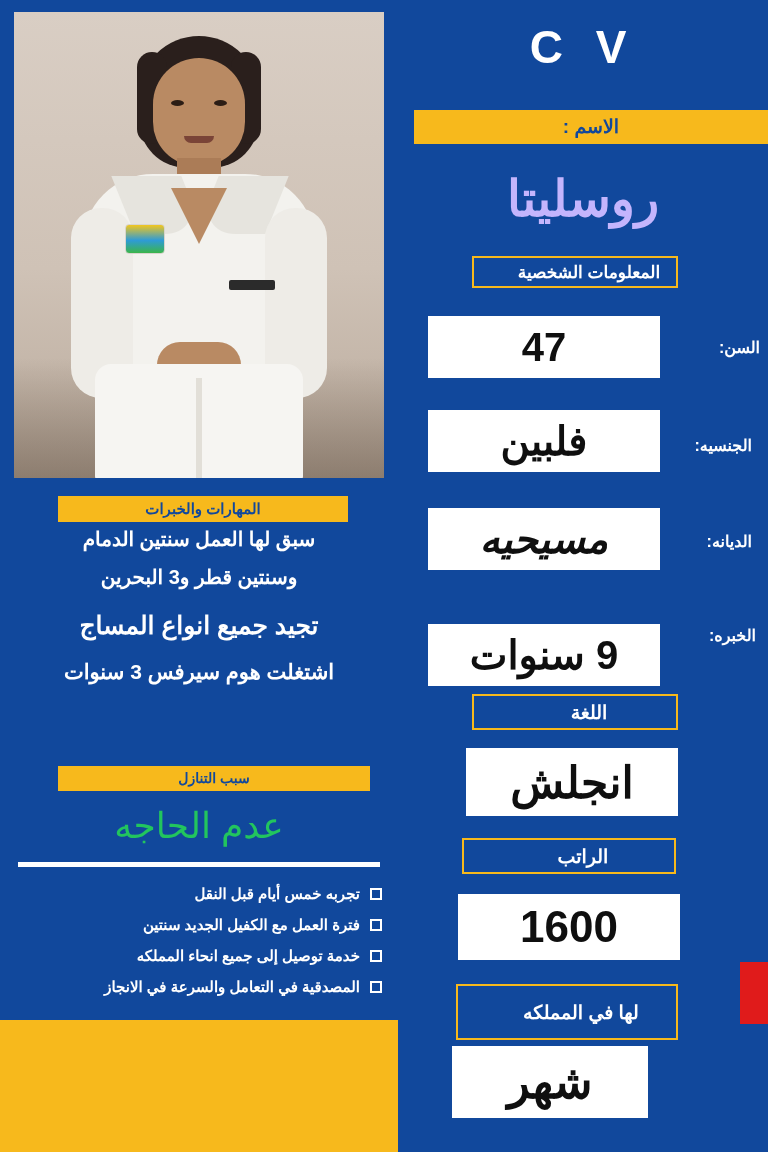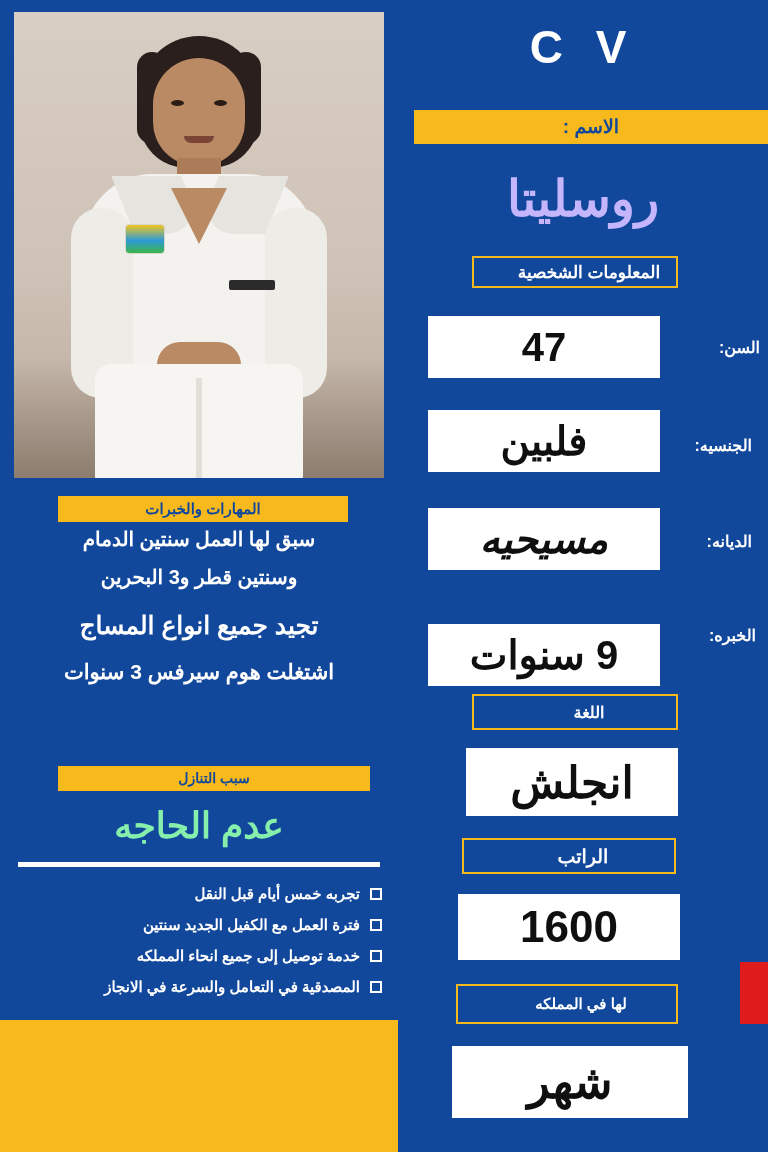--- a/index.html
+++ b/index.html
@@ -158,22 +158,22 @@
   .skills-text .l4 {
     font-size:21px; line-height:44px; font-weight:600;
   }
   .reason-bar {
     position:absolute; left:58px; top:766px;
     width:312px; height:25px; line-height:25px;
     font-size:14px;
   }
   .reason-value {
     position:absolute; left:8px; top:800px; width:382px;
-    text-align:center; color:#86efac;
-    font-size:36px; font-weight:bold; line-height:52px;
+    text-align:center; color:#22c55e;
+    font-size:36px; font-weight:normal; line-height:52px;
   }
   .rule {
     position:absolute; left:18px; top:862px;
     width:362px; height:5px; background:#ffffff;
   }
   
   .bullets {
     position:absolute; left:16px; top:878px; width:366px;
     list-style:none;
   }
@@ -227,36 +227,36 @@
   .personal-chip {
     position:absolute; left:472px; top:256px;
     width:206px; height:32px; font-size:17px;
   }
 
   
   .inf-label { position:absolute; width:88px; text-align:right; }
   .inf-box   { position:absolute; left:428px; width:232px; height:62px; font-size:40px; }
 
   .lang-chip {
-    position:absolute; left:472px; top:694px; width:206px; height:36px; font-size:16px;
+    position:absolute; left:472px; top:694px; width:206px; height:36px; font-size:19px;
   }
   .lang-box {
     position:absolute; left:466px; top:748px; width:212px; height:68px; font-size:44px;
   }
   .salary-chip {
     position:absolute; left:462px; top:838px; width:214px; height:36px; font-size:19px;
   }
   .salary-box {
     position:absolute; left:458px; top:894px; width:222px; height:66px; font-size:44px;
   }
   .inkingdom-chip {
-    position:absolute; left:456px; top:984px; width:222px; height:40px; font-size:15px;
+    position:absolute; left:456px; top:984px; width:222px; height:56px; font-size:19px;
   }
   .inkingdom-box {
-    position:absolute; left:452px; top:1046px; width:236px; height:72px; font-size:46px;
+    position:absolute; left:452px; top:1046px; width:196px; height:72px; font-size:46px;
   }
   .red-mark {
     position:absolute; left:740px; top:962px; width:28px; height:62px; background:#e01b1b;
   }
 </style>
 </head>
 <body>
 
 <div class="page">
 

